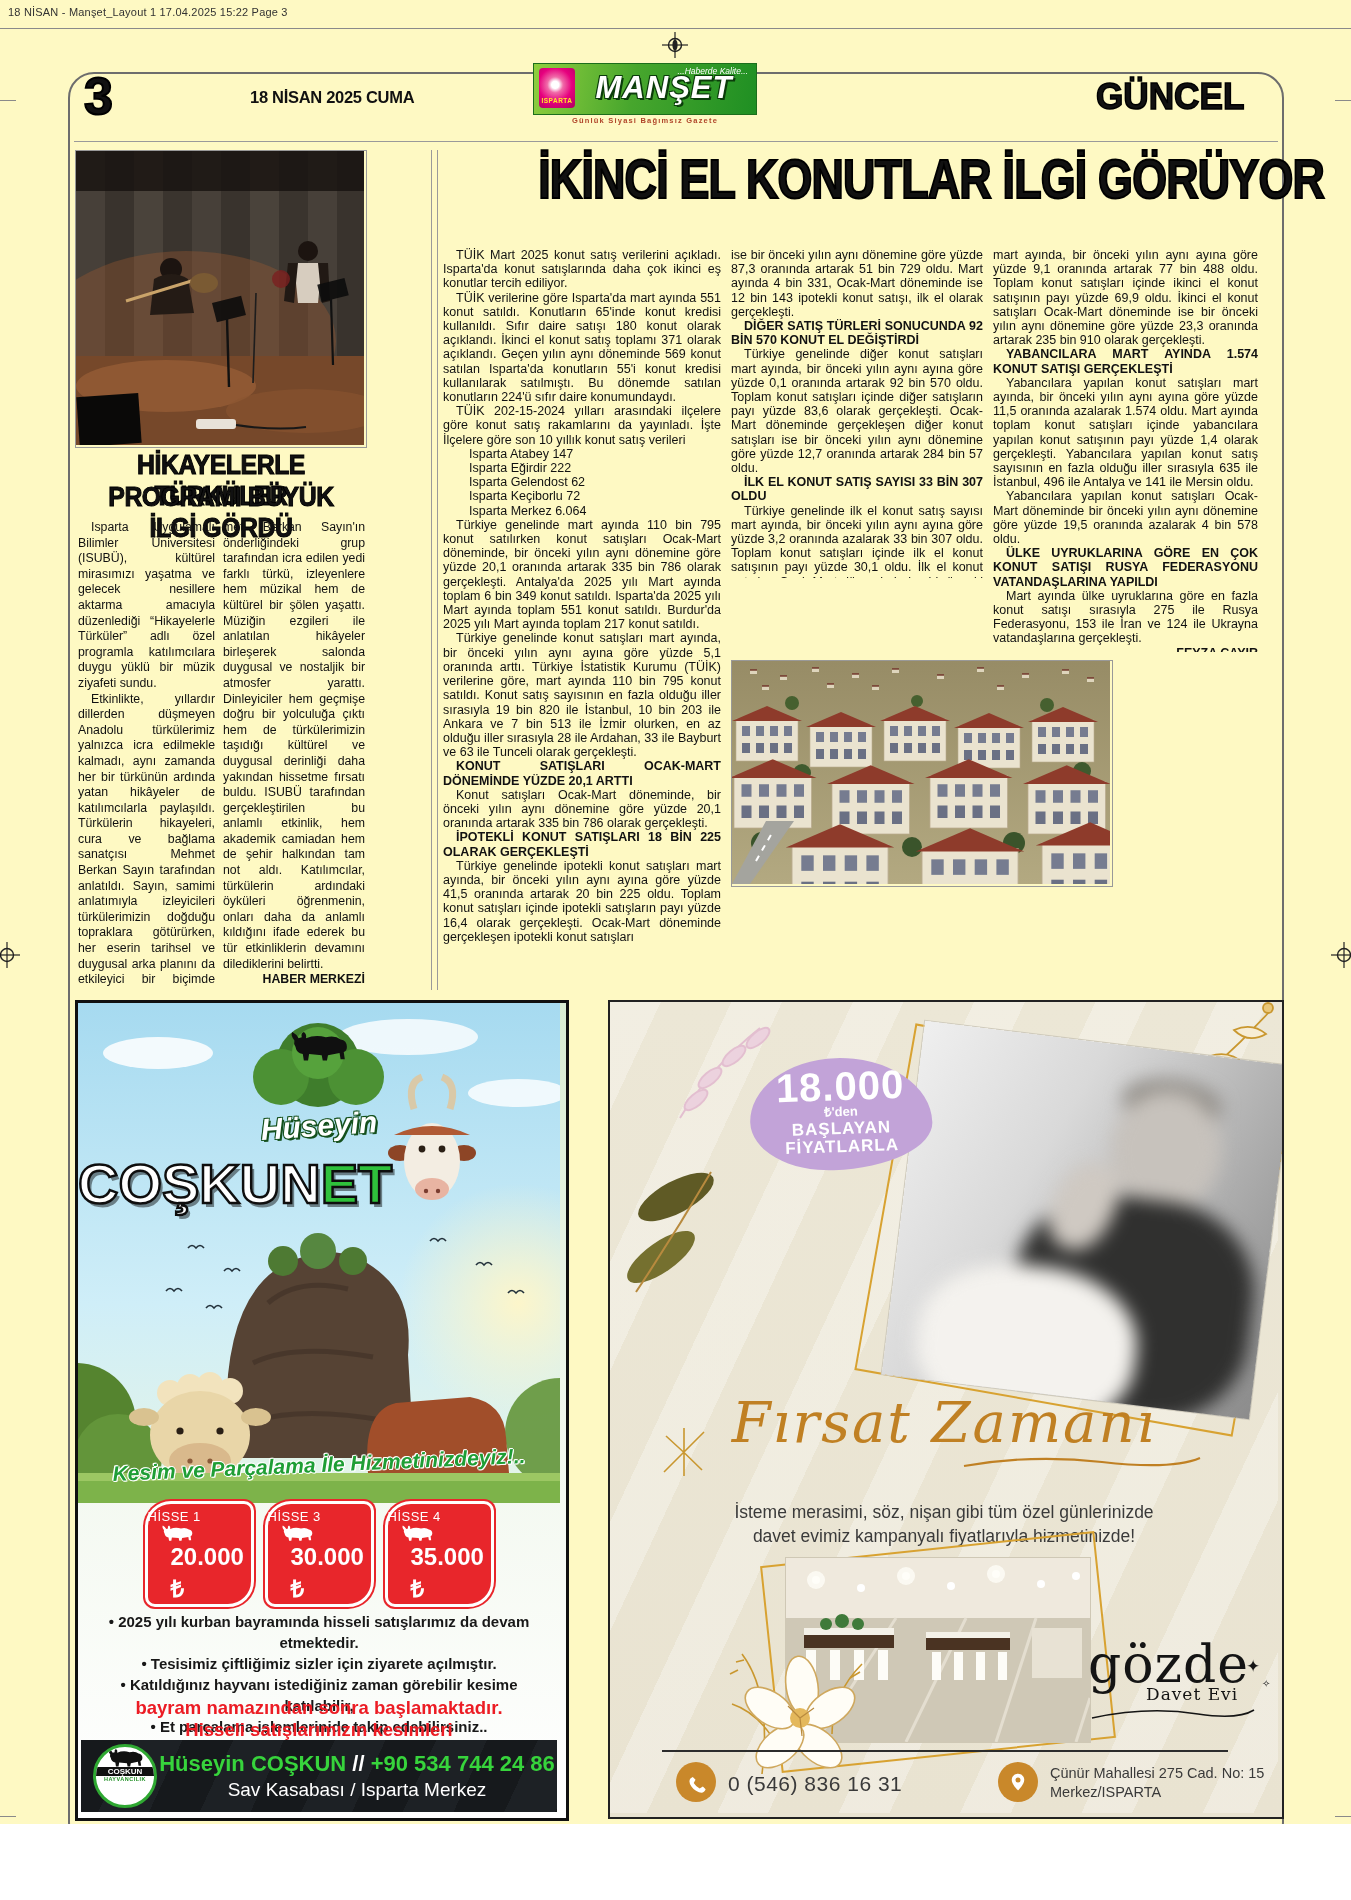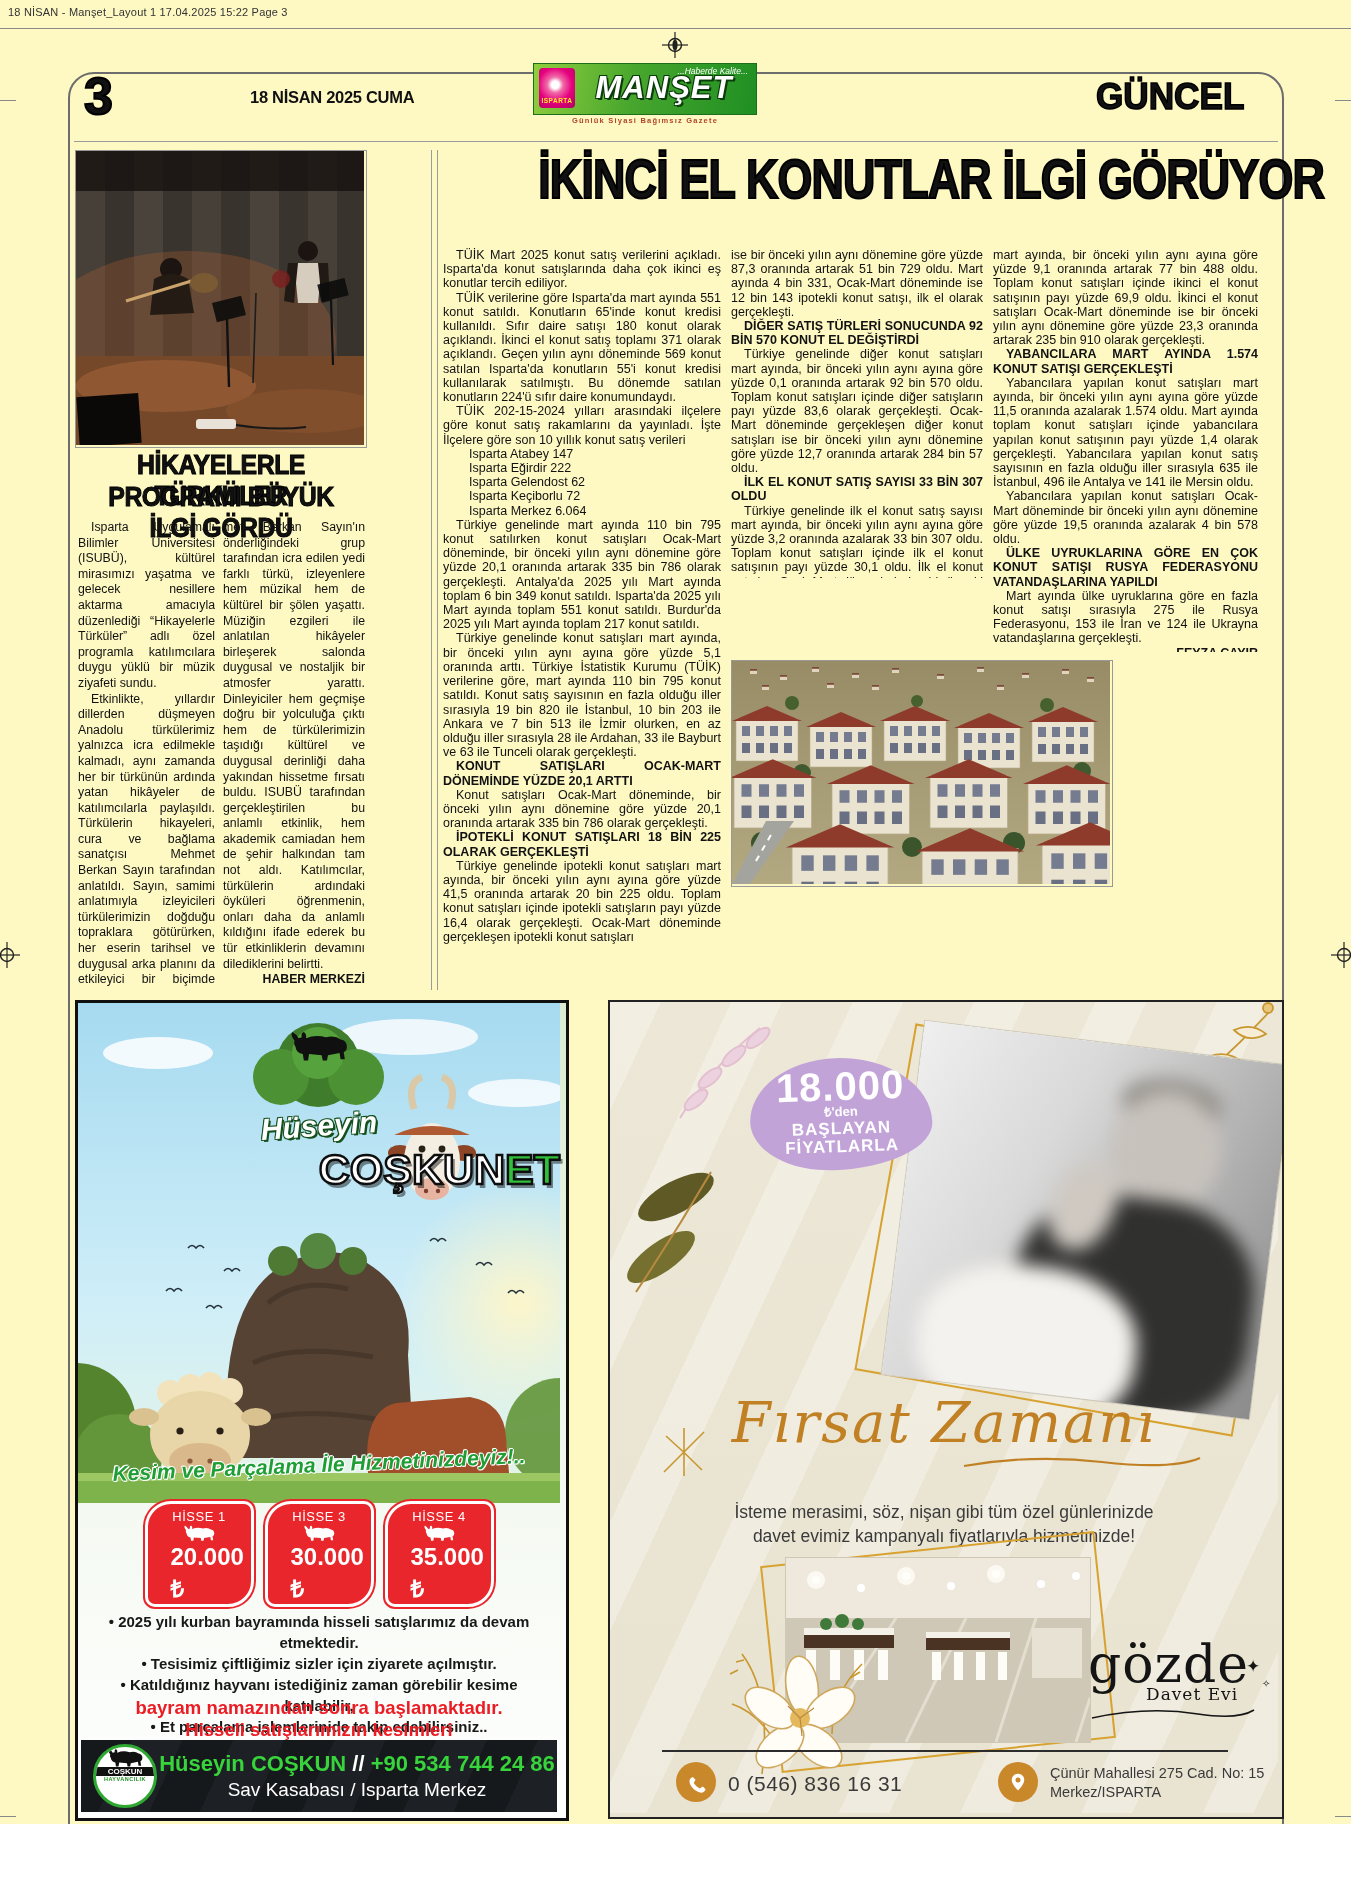--- a/index.html
+++ b/index.html
@@ -54,28 +54,28 @@
   .bh{font-weight:bold;text-indent:13px;}
   .bl{padding-left:26px;}
   .bby{text-align:right;font-weight:bold;}
   #housingwrap{left:731px;top:660px;width:380px;height:225px;border:1px solid #999;}
 
   
   #lad{left:75px;top:1000px;width:488px;height:815px;border:3px solid #101010;background:linear-gradient(180deg,#d9ecd2 0%,#f4f9f1 60%,#ffffff 100%);}
   #lad-sky{left:0;top:0;width:482px;height:500px;background:linear-gradient(180deg,#aadcf0 0%,#cdeef8 55%,#e4f5e5 100%);overflow:hidden;}
   #ad-husein{left:0;top:106px;width:482px;text-align:center;font-size:30px;font-weight:bold;font-style:italic;color:#fff;transform:rotate(-4deg);
      text-shadow:2px 2px 0 #14501c,-1px -1px 0 #14501c,1px -1px 0 #14501c,-1px 1px 0 #14501c;}
-  #ad-coskun{left:0;top:142px;width:482px;text-align:right;font-size:43px;font-weight:bold;letter-spacing:0px;color:#fff;
+  #ad-coskun{left:0;top:148px;width:482px;text-align:left;font-size:56px;font-weight:bold;letter-spacing:0px;color:#fff;
      -webkit-text-stroke:2.5px #0e0e0e;text-shadow:3px 4px 0 rgba(0,0,0,.45);}
   #ad-coskun .et{color:#2fc13b;}
   #ad-script{left:0;top:450px;width:482px;text-align:center;font-size:21px;font-weight:bold;font-style:italic;color:#1f9e35;transform:rotate(-2.5deg);
      text-shadow:1px 0 #fff,-1px 0 #fff,0 1px #fff,0 -1px #fff,1px 1px #fff,-1px -1px #fff;}
   #badges{left:10px;top:498px;width:462px;display:flex;gap:11px;justify-content:center;}
   .badge{width:103px;height:100px;background:#e8262b;border:3px solid #fff;border-radius:26px 10px 26px 10px;box-shadow:0 0 0 2px #e8262b;
-     display:flex;flex-direction:column;align-items:center;}
+     display:flex;flex-direction:column;}
   .b-label{margin-top:5px;font-size:13px;color:#fff;letter-spacing:.5px;}
   .b-bull{width:58px;height:28px;margin-top:1px;}
   .b-price{font-size:24px;font-weight:bold;color:#fff;margin-top:1px;margin-left:23px;}
   #bullets{left:6px;top:608px;width:470px;text-align:center;font-size:15px;font-weight:bold;color:#181818;line-height:21px;}
   #notice{left:0;top:694px;width:482px;text-align:center;font-size:18.5px;font-weight:bold;color:#ec1c24;line-height:22px;}
   #band{left:3px;top:737px;width:476px;height:72px;background:repeating-linear-gradient(115deg,#16191c 0 46px,#1d2125 46px 92px);
      display:flex;align-items:center;}
   #band-logo{position:relative;width:58px;height:58px;margin-left:12px;border-radius:50%;background:#fff;border:3px solid #2fa832;flex:0 0 auto;
      display:flex;flex-direction:column;align-items:center;overflow:hidden;}
   #band-logo .blg-txt{font-size:8px;font-weight:bold;color:#fff;background:#101010;width:100%;text-align:center;margin-top:-2px;}

